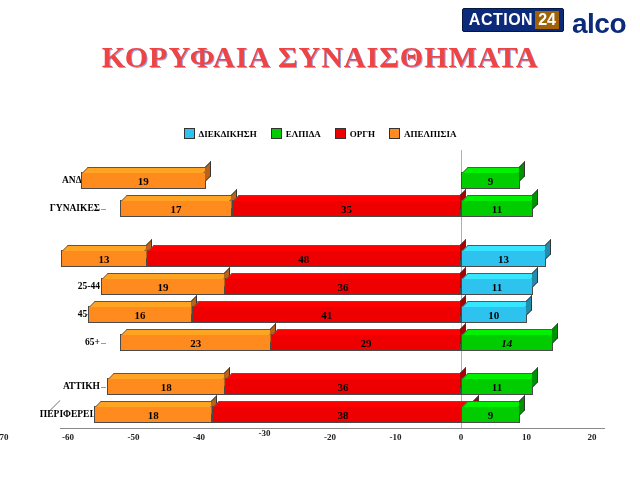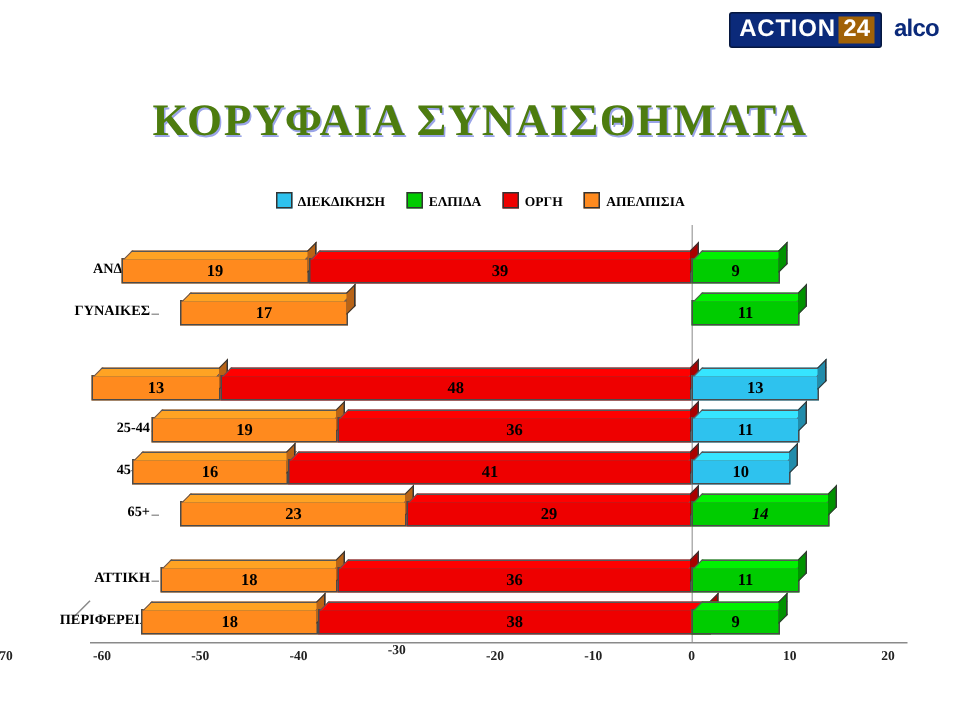--- a/index.html
+++ b/index.html
@@ -6,54 +6,53 @@
   body{
     width:640px;height:480px;
     background:#ffffff;
     font-family:"Liberation Serif", serif;
     overflow:hidden;
     position:relative;
   }
   
   #logo-bar{
     position:absolute; top:8px; right:14px;
-    display:flex; align-items:center; gap:8px;
+    display:flex; align-items:flex-start; gap:8px;
   }
   #action24{
     display:flex; align-items:center;
     background:#0b2a7a;
     border:1px solid #06173f;
     padding:2px 4px 2px 6px;
     border-radius:2px;
   }
   #action24 .a-txt{
     color:#ffffff; font-family:"Liberation Sans", sans-serif;
     font-weight:bold; font-size:16px; letter-spacing:.5px;
   }
   #action24 .a-num{
     background:#a16207; color:#ffffff;
     font-family:"Liberation Sans", sans-serif;
     font-weight:bold; font-size:16px;
     padding:0 3px; margin-left:2px;
   }
   #alco{
     color:#0b2a7a; font-family:"Liberation Sans", sans-serif;
-    font-weight:bold; font-size:16px; letter-spacing:-.5px;
+    font-weight:bold; font-size:28px; letter-spacing:-.5px;
   }
 
   #title{
     position:absolute; top:40px; left:0; width:100%;
     text-align:center;
-    color:#4d7c0f;
+    color:#ef4444;
     font-family:"Liberation Serif", serif;
     font-weight:bold;
     font-size:30px;
     letter-spacing:1px;
     text-shadow:1px 1px 0 #9aa4e8;
-    margin-top:24px;
   }
 
   
   #legend{
     position:absolute; top:128px; left:0; width:100%;
     display:flex; justify-content:center; gap:14px;
     font-size:9px; font-family:"Liberation Serif", serif; font-weight:bold;
   }
   #legend .li{display:flex;align-items:center;gap:4px;}
   #legend .sw{width:9px;height:9px;border:1px solid #333;display:inline-block;}
@@ -156,36 +155,36 @@
     <div class="tick-label" style="left: 448px; top: 282px;">0</div>
     <div class="tick-label" style="left: 513.5px; top: 282px;">10</div>
     <div class="tick-label" style="left: 579px; top: 282px;">20</div>
     <div class="cat-label" style="left: 5px; width: 95px; top: 25px;">ΑΝΔΡΕΣ</div>
     <div class="axis-line" style="left: 101px; top: 31px; width: 5px; height: 1px;"></div>
     <div class="bar" style="left: 81.1px; top: 22px; width: 124.45px; background: rgb(255, 138, 30);">
       <span class="top3d" style="background: rgb(255, 138, 30);"></span>
       <span class="side3d" style="background: rgb(255, 138, 30);"></span>
       <span style="position: relative; z-index: 2;">19</span>
     </div>
-    <div class="bar" style="left: 205.55px; top: 22px; width: 255.45px; background: rgb(238, 0, 0);">
-      <span class="top3d" style="background: rgb(238, 0, 0);"></span>
-      <span class="side3d" style="background: rgb(238, 0, 0);"></span>
-      <span style="position: relative; z-index: 2;">39</span>
-    </div>
     <div class="bar" style="left: 461px; top: 22px; width: 58.95px; background: rgb(0, 204, 0);">
       <span class="top3d" style="background: rgb(0, 204, 0);"></span>
       <span class="side3d" style="background: rgb(0, 204, 0);"></span>
       <span style="position: relative; z-index: 2;">9</span>
     </div>
     <div class="cat-label" style="left: 5px; width: 95px; top: 53px;">ΓΥΝΑΙΚΕΣ</div>
     <div class="axis-line" style="left: 101px; top: 59px; width: 5px; height: 1px;"></div>
     <div class="bar" style="left: 120.4px; top: 50px; width: 111.35px; background: rgb(255, 138, 30);">
       <span class="top3d" style="background: rgb(255, 138, 30);"></span>
       <span class="side3d" style="background: rgb(255, 138, 30);"></span>
       <span style="position: relative; z-index: 2;">17</span>
+    </div>
+    <div class="bar" style="left: 231.75px; top: 50px; width: 229.25px; background: rgb(238, 0, 0);">
+      <span class="top3d" style="background: rgb(238, 0, 0);"></span>
+      <span class="side3d" style="background: rgb(238, 0, 0);"></span>
+      <span style="position: relative; z-index: 2;">35</span>
     </div>
     <div class="bar" style="left: 461px; top: 50px; width: 72.05px; background: rgb(0, 204, 0);">
       <span class="top3d" style="background: rgb(0, 204, 0);"></span>
       <span class="side3d" style="background: rgb(0, 204, 0);"></span>
       <span style="position: relative; z-index: 2;">11</span>
     </div>
     <div class="cat-label" style="left: 5px; width: 95px; top: 103px;">18-24</div>
     <div class="axis-line" style="left: 101px; top: 109px; width: 5px; height: 1px;"></div>
     <div class="bar" style="left: 61.45px; top: 100px; width: 85.15px; background: rgb(255, 138, 30);">
       <span class="top3d" style="background: rgb(255, 138, 30);"></span>

